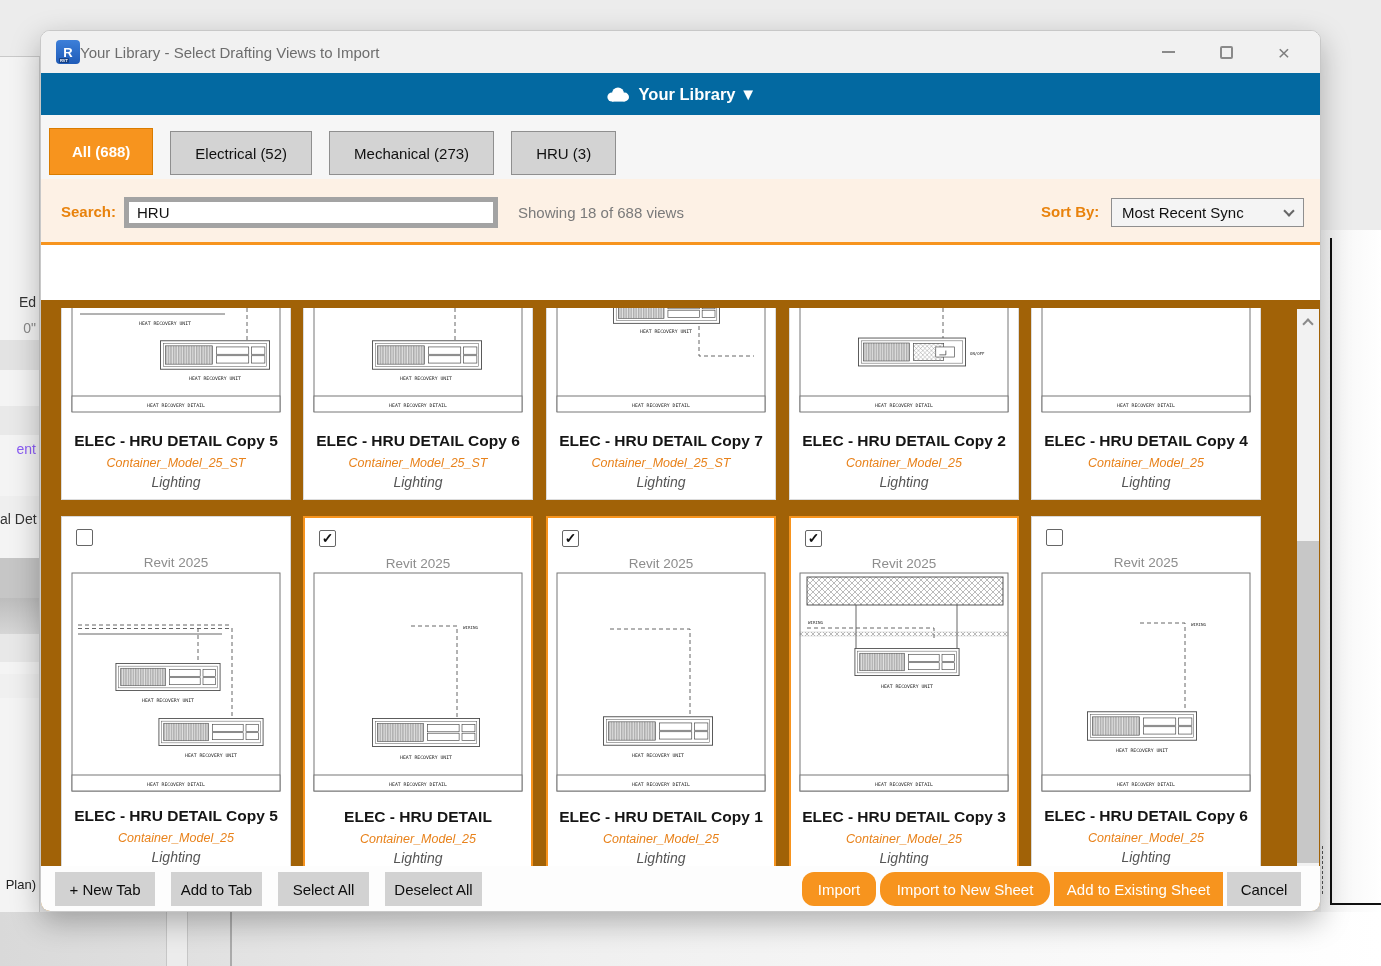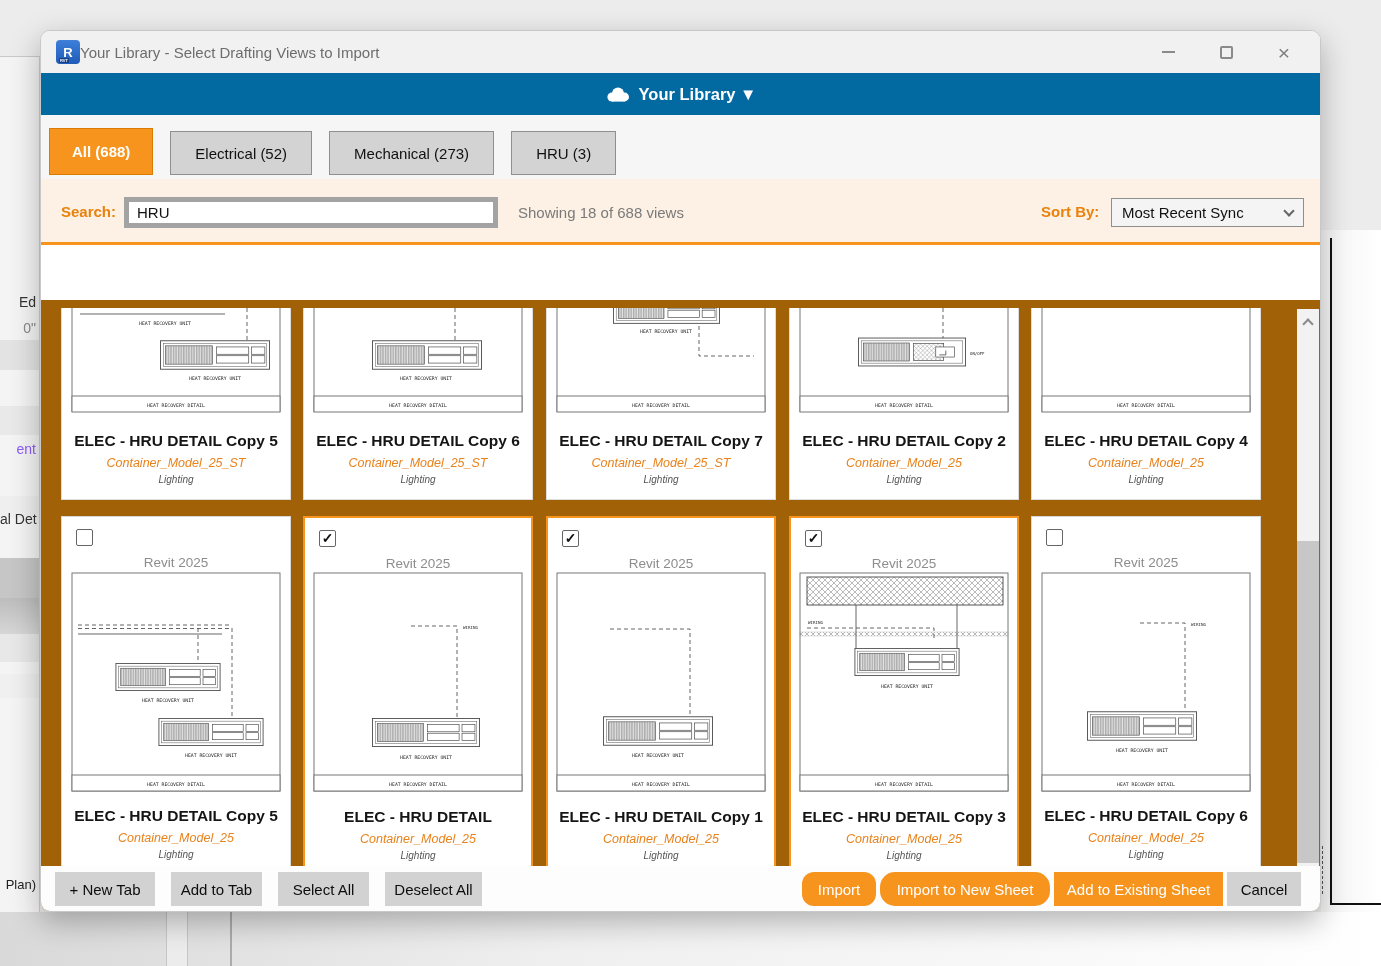--- a/index.html
+++ b/index.html
@@ -61,21 +61,21 @@
   .checkbox.checked::after { content:"✓"; font-size:14px; font-weight:bold; color:#111; margin-top:-2px; }
   .watermark { position:absolute; left:0; top:38px; width:100%; text-align:center; font-size:13.5px; color:#8d8d8d; }
 
   .draw { position:absolute; left:8px; }
   .card.r1 .draw { top:0; }
   .card.r2 .draw { top:54px; }
   .card.r2.selected .draw { left:7px; top:53px; }
 
   .card-title { position:absolute; left:0; width:100%; text-align:center; font-size:15.5px; font-weight:bold; color:#151515; white-space:nowrap; }
   .card-model { position:absolute; left:0; width:100%; text-align:center; font-size:12.5px; font-style:italic; color:#E8821B; }
-  .card-cat { position:absolute; left:0; width:100%; text-align:center; font-size:10px; font-style:italic; color:#555; }
+  .card-cat { position:absolute; left:0; width:100%; text-align:center; font-size:14px; font-style:italic; color:#555; }
   .card.r1 .card-title { top:124px; } .card.r1 .card-model { top:148px; } .card.r1 .card-cat { top:166px; }
   .card.r2 .card-title { top:290px; } .card.r2 .card-model { top:314px; } .card.r2 .card-cat { top:332px; }
 
   svg text { font-family:"DejaVu Sans Mono", monospace; font-size:4.8px; fill:#222; }
   svg .lbl { text-anchor:middle; }
   svg .solid { stroke:#555; stroke-width:0.9; fill:none; }
   svg .dash { stroke:#555; stroke-width:0.9; fill:none; stroke-dasharray:4 3; }
   svg .vborder { stroke:#777; stroke-width:1; fill:none; }
   svg .footer-rect { fill:#fff; stroke:#777; stroke-width:1; }
 

